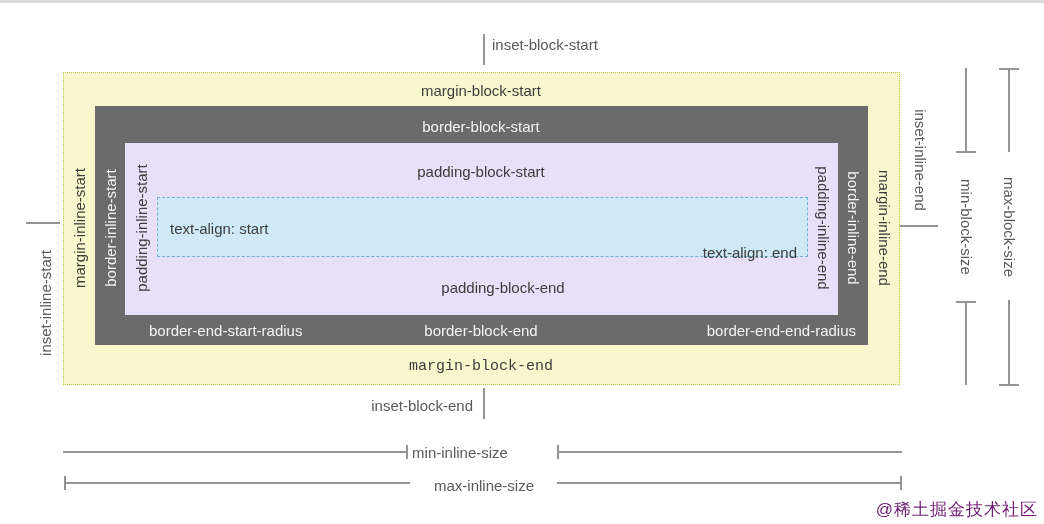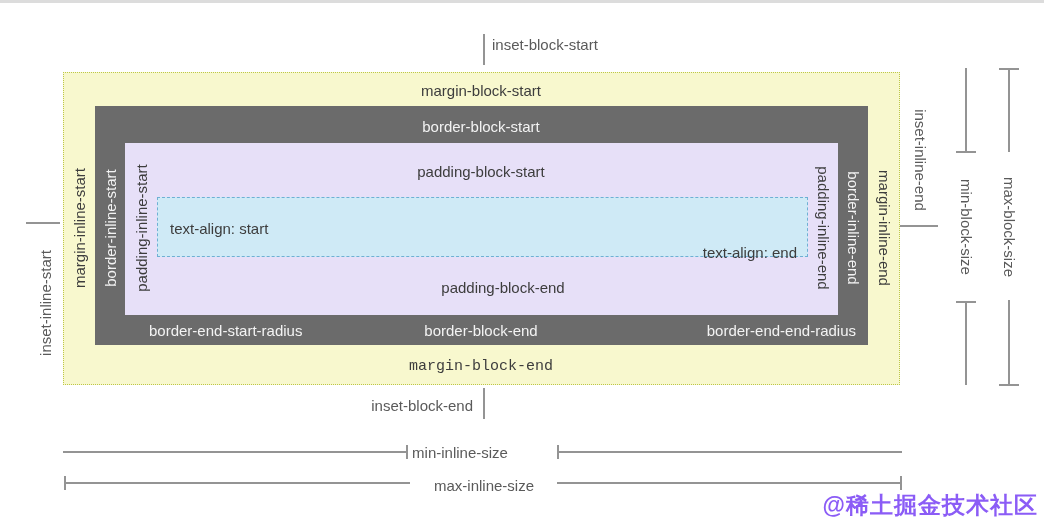--- a/index.html
+++ b/index.html
@@ -17,21 +17,21 @@
   .label { position:absolute; white-space:nowrap; font-size:15px; color:#3d3d3d; line-height:1; }
   .c    { transform:translate(-50%,-50%); }
   .l    { transform:translate(0,-50%); }
   .r    { transform:translate(-100%,-50%); }
   .up   { transform:translate(-50%,-50%) rotate(-90deg); }
   .down { transform:translate(-50%,-50%) rotate(90deg); }
   .white { color:#f3f3f3; }
   .meas  { color:#5a5a5a; }
 
   .line { position:absolute; background:#949494; }
-  .watermark { position:absolute; right:6px; bottom:3px; font-size:23px; color:#8b5cf6; letter-spacing:1px;font-weight:bold; }
+  .watermark { position:absolute; right:6px; bottom:3px; font-size:17px; color:#701a75; letter-spacing:1px; }
 </style>
 </head>
 <body>
 
 <div class="diagram">
   <div class="topbar"></div>
 
   <div class="box margin-box"></div>
   <div class="box border-box"></div>
   <div class="box padding-box"></div>

